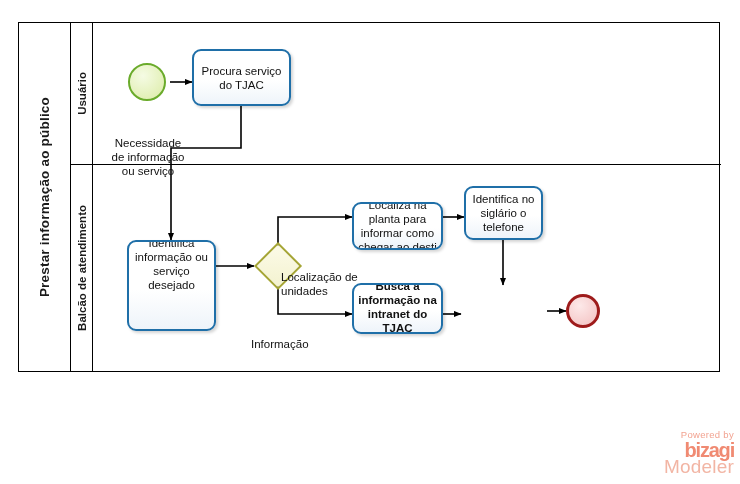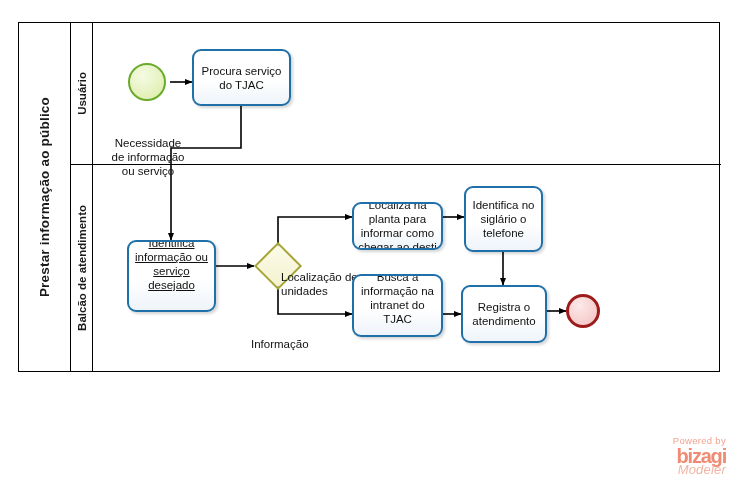--- a/index.html
+++ b/index.html
@@ -141,45 +141,44 @@
     margin-top: 32px;
   }
   .anno.left { text-align: left; }
 
   
   #flows { position: absolute; left: 0; top: 0; width: 740px; height: 484px; pointer-events: none; }
 
   
   .logo {
     position: absolute;
-    right: 14px;
+    right: 6px;
     bottom: 8px;
     text-align: right;
     line-height: 1;
     user-select: none;
   }
   .logo .powered {
     font-size: 9.5px;
     color: #F2A391;
     letter-spacing: 0.3px;
     margin-bottom: 1px;
   }
   .logo .brand {
     font-size: 20px;
     font-weight: bold;
     color: #F08A72;
     letter-spacing: -1.2px;
     line-height: 0.92;
   }
   .logo .modeler {
-    font-size: 13px;
+    font-size: 19px;
     color: #F2B5A4;
     letter-spacing: 0.2px;
     margin-top: -2px;
-    font-style: italic;
   }
 </style>
 </head>
 <body>
 
 <div id="canvas">
 
   <div class="pool">
 
     <div class="pool-header">
@@ -231,58 +230,54 @@
 
   <div class="anno" style="left:96px; top:104px; width:104px;">Necessidade
 de informação
 ou serviço</div>
 
   <div class="node task" style="left:192px; top:49px; width:99px; height:57px;">
     <span>Procura serviço
 do TJAC</span>
   </div>
 
-  <div class="node task clipped" style="left:127px; top:240px; width:89px; height:72px;text-decoration:underline;">
+  <div class="node task clipped" style="left:127px; top:240px; width:89px; height:91px;">
     <span>Identifica
 informação ou
 serviço
 desejado</span>
   </div>
 
   <div class="node gateway" style="left:261px; top:249px;"></div>
 
   <div class="anno left" style="left:281px; top:238px; width:110px;">Localização de
 unidades</div>
 
   <div class="anno left" style="left:251px; top:305px; width:90px;">Informação</div>
 
   <div class="node task clipped" style="left:352px; top:186px; width:91px; height:48px;margin-top:16px;">
     <span>Localiza na
 planta para
 informar como
 chegar ao desti</span>
   </div>
 
-  <div class="node task" style="left:464px; top:186px; width:79px; height:66px;">
+  <div class="node task" style="left:464px; top:186px; width:79px; height:54px;">
     <span>Identifica no
 siglário o
 telefone</span>
   </div>
 
-  <div class="node task clipped" style="left:352px; top:274px; width:91px; height:63px;">
+  <div class="node task clipped" style="left:352px; top:283px; width:91px; height:51px;font-weight:bold;">
     <span>Busca a
 informação na
 intranet do
 TJAC</span>
   </div>
 
-  <div class="node task" style="left:461px; top:285px; width:86px; height:58px;">
-    <span>Registra o
-atendimento</span>
-  </div>
 
   <div class="node event event-end" style="left:566px; top:294px; width:34px; height:34px;"></div>
 
   <div class="logo">
     <div class="powered">Powered by</div>
     <div class="brand">bizagi</div>
     <div class="modeler">Modeler</div>
   </div>
 
 </div>

